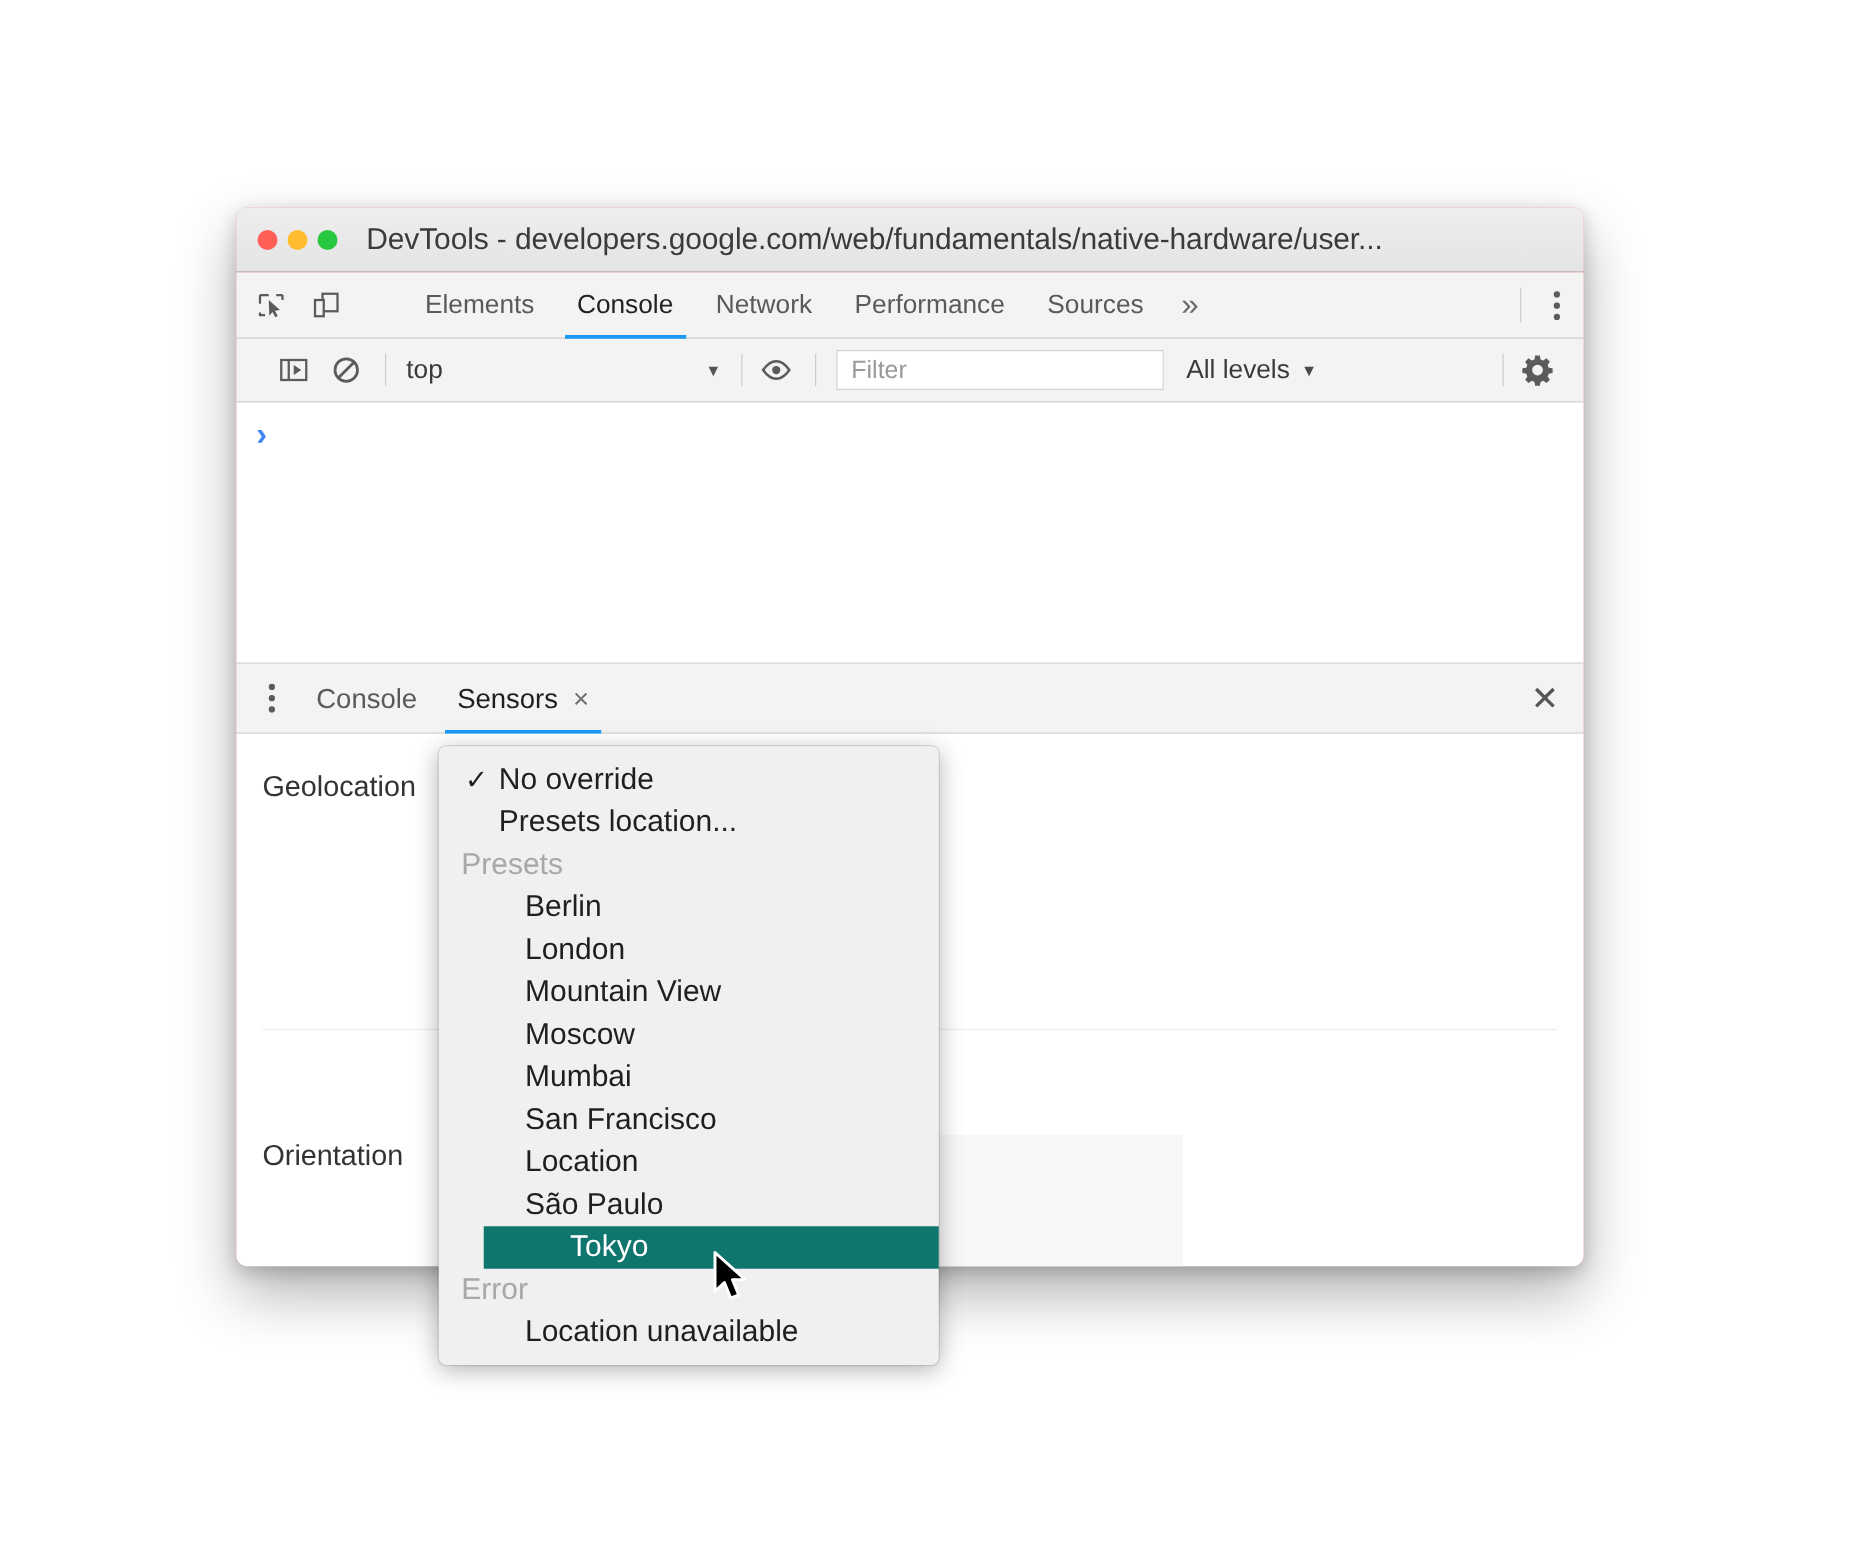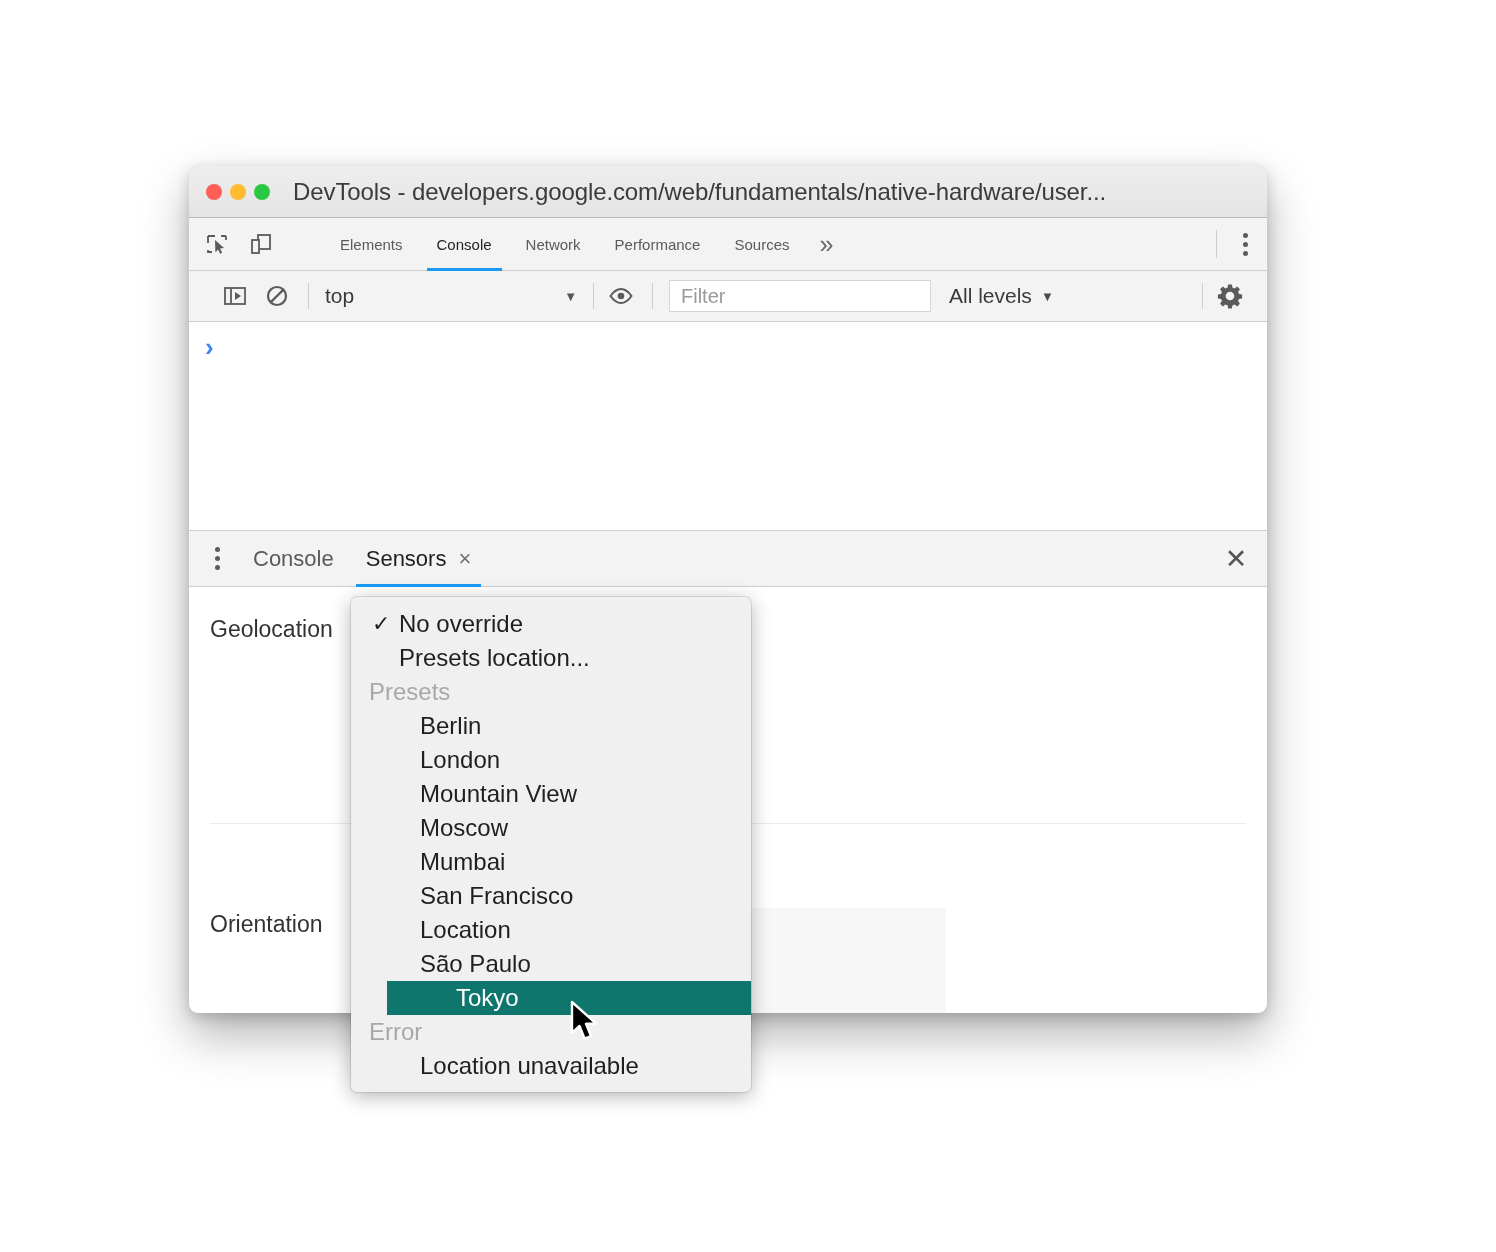--- a/index.html
+++ b/index.html
@@ -83,21 +83,21 @@
   }
   .tabs {
     display: flex;
     align-items: stretch;
     margin-left: 18px;
   }
   .tab {
     display: flex;
     align-items: center;
     padding: 0 17px;
-    font-size: 15px;
+    font-size: 21px;
     color: #5a5a5a;
     position: relative;
     white-space: nowrap;
   }
   .tab.active {
     color: #222222;
   }
   .tab.active::after {
     content: "";
     position: absolute;

